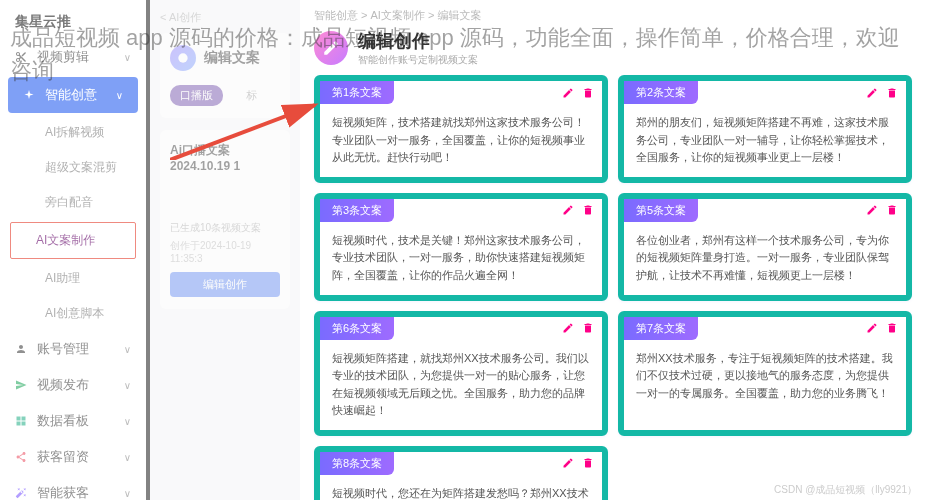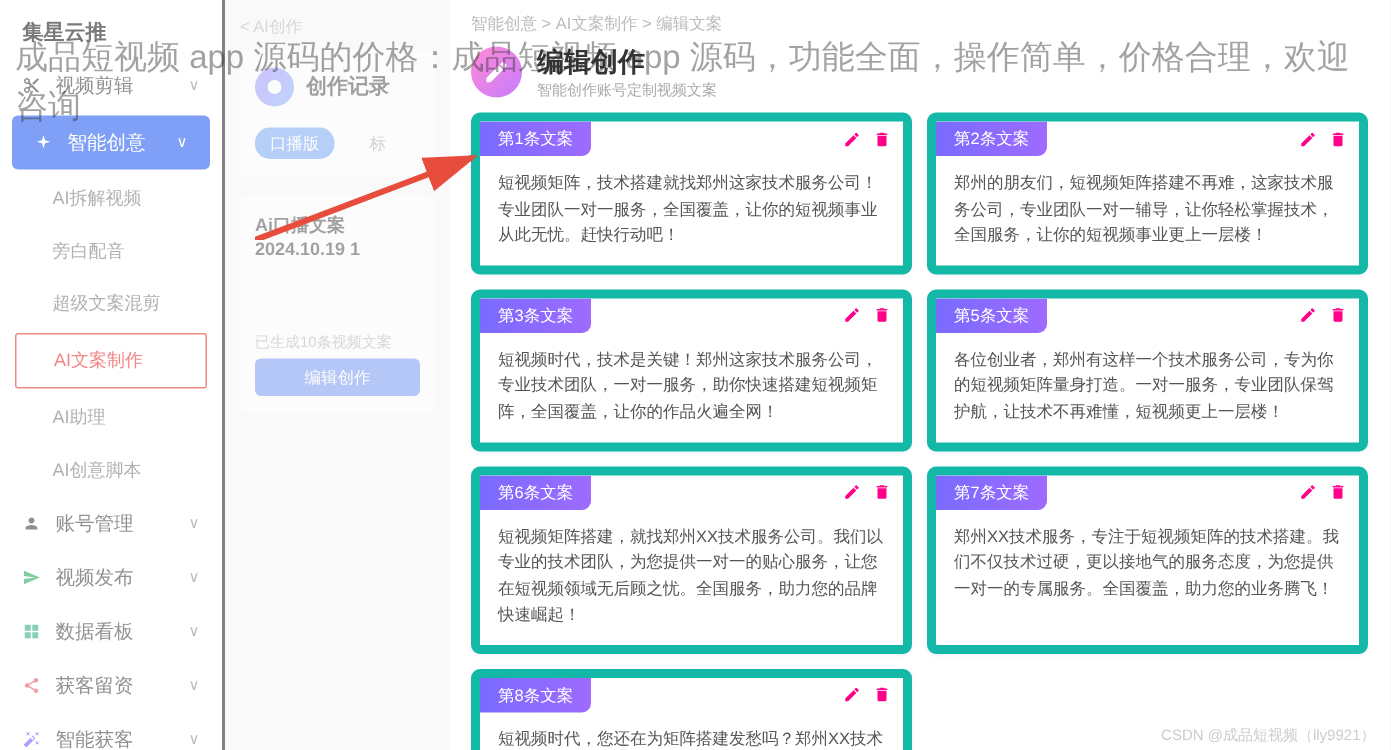--- a/index.html
+++ b/index.html
@@ -1,37 +1,37 @@
 <!DOCTYPE html>
 <html><head>
 <meta charset="utf-8">
 <style>
 * { margin: 0; padding: 0; box-sizing: border-box; }
 body { font-family: "Microsoft YaHei", -apple-system, sans-serif; font-size: 12px; background: #f5f5f5; position: relative; width: 927px; height: 500px; overflow: hidden; }
 
 .overlay-text { position: absolute; top: 0; left: 0; right: 0; font-size: 22px; color: #333; z-index: 100; padding: 21px 10px; line-height: 1.5; opacity: 0.45; font-weight: 500; pointer-events: none; }
 
-.sidebar { position: absolute; left: 0; top: 0; width: 150px; height: 100%; background: #fff; border-right: 2px solid #404040; padding-top: 5px; }
+.sidebar { position: absolute; left: 0; top: 0; width: 150px; height: 100%; background: #fff; border-right: 4px solid #404040; padding-top: 5px; }
 .brand { padding: 8px 15px; font-size: 14px; font-weight: bold; color: #333; }
 .nav-item { display: flex; align-items: center; padding: 9px 15px; color: #555; cursor: pointer; font-size: 13px; }
 .nav-item.active { background: #3b6ef2; color: #fff; margin: 2px 8px; border-radius: 4px; }
-.nav-item.sub { padding-left: 35px; font-size: 12px; color: #888; }
-.nav-item.sub.high { border: 1px solid #e74c3c; margin: 2px 10px; border-radius: 2px; padding-left: 25px; color: #ef4444;}
+.nav-item.sub { padding-left: 45px; font-size: 12px; color: #888; }
+.nav-item.sub.high { border: 1px solid #e74c3c; margin: 2px 10px; border-radius: 2px; padding-left: 25px; color: #701a75;}
 .nav-icon { width: 14px; margin-right: 8px; display: inline-flex; }
 .chev { margin-left: auto; font-size: 10px; color: #999; }
 .nav-item.active .chev { color: #fff; }
 .sidebar .ic { width:12px; height:12px; fill: currentColor; }
 
 .center-panel { position: absolute; left: 150px; top: 0; width: 150px; height: 100%; background: #f7f8fa; padding: 10px; opacity: 0.55; }
 .crumb { font-size: 11px; color: #999; margin-bottom: 8px; }
 .rec-card { background: #fff; border-radius: 6px; padding: 12px 10px; margin-bottom: 12px; }
 .rec-head { display: flex; align-items: center; margin-bottom: 8px; }
 .rec-ico { width: 26px; height: 26px; border-radius: 50%; background: linear-gradient(135deg,#7b61ff,#5a8dff); margin-right: 8px; display:flex; align-items:center; justify-content:center;}
 .rec-title { font-weight: bold; font-size: 14px; }
-.tag { display:inline-block; background:#3b82f6; color:#fff; font-size:11px; padding:3px 10px; border-radius:10px; margin-top:6px;}
+.tag { display:inline-block; background:#4c1d95; color:#fff; font-size:11px; padding:3px 10px; border-radius:10px; margin-top:6px;}
 .rec-card2 .t { font-size:12px; font-weight:bold; margin-bottom:4px;}
 .rec-card2 .s { font-size:10px; color:#999; margin-bottom:4px;margin-top:48px;}
 .rec-card2 .d { font-size:10px; color:#aaa; margin-bottom:8px;}
 .edit-btn { display:block; text-align:center; background:#3b6ef2; color:#fff; font-size:11px; padding:5px 0; border-radius:4px; cursor:pointer;}
 .tab-r { font-size:11px; color:#888; margin-left:20px; }
 
 .main { position: absolute; left: 300px; top: 0; right: 0; height: 100%; background: #fff; padding: 8px 14px; overflow:hidden;}
 .main-crumb { font-size: 11px; color: #bbb; margin-bottom: 6px; }
 .main-head { display: flex; align-items: center; margin-bottom: 8px; }
 .main-ico { width: 34px; height: 34px; border-radius: 50%; background: linear-gradient(135deg,#ff8bd4,#c77bff); margin-right: 10px; display:flex; align-items:center; justify-content:center; color:#fff;}
@@ -76,24 +76,24 @@
             <path d="M12 2l2 7 7 2-7 2-2 7-2-7-7-2 7-2z"></path>
           </svg>
         </span>
         <span>智能创意</span>
         <span class="chev">∨</span>
       </div>
       <div class="nav-item sub">
         <span>AI拆解视频</span>
       </div>
       <div class="nav-item sub">
+        <span>超级文案混剪</span>
+      </div>
+      <div class="nav-item sub">
         <span>旁白配音</span>
-      </div>
-      <div class="nav-item sub">
-        <span>超级文案混剪</span>
       </div>
       <div class="nav-item sub high">
         <span>AI文案制作</span>
       </div>
       <div class="nav-item sub">
         <span>AI助理</span>
       </div>
       <div class="nav-item sub">
         <span>AI创意脚本</span>
       </div>
@@ -147,28 +147,29 @@
 
 <div class="center-panel">
   <div class="crumb">&lt; <span>AI创作</span></div>
   <div class="rec-card">
     <div class="rec-head">
       <div class="rec-ico">
           <svg viewBox="0 0 24 24" width="14" height="14" fill="#fff">
             <circle cx="12" cy="12" r="8"></circle>
           </svg>
         </div>
-      <div class="rec-title">创作记录</div>
+      <div class="rec-title">编辑文案</div>
     </div>
     <span class="tag">口播版</span>
     <span class="tab-r">标</span>
   </div>
   <div class="rec-card rec-card2">
     <div class="t">Ai口播文案2024.10.19 1</div>
     <div class="s">已生成10条视频文案</div>
+    <div class="d">创作于2024-10-19 11:35:3</div>
     <span class="edit-btn">编辑创作</span>
   </div>
 </div>
 
 <svg class="arrow" viewBox="0 0 160 60">
   <defs>
       <marker id="ah" markerWidth="10" markerHeight="10" refX="8" refY="3" orient="auto">
         <path d="M0,0 L0,6 L9,3 z" fill="#e74c3c"></path>
       </marker>
     </defs>

